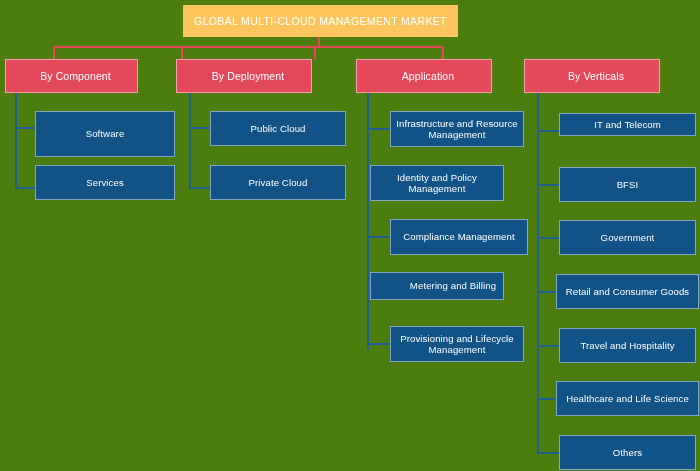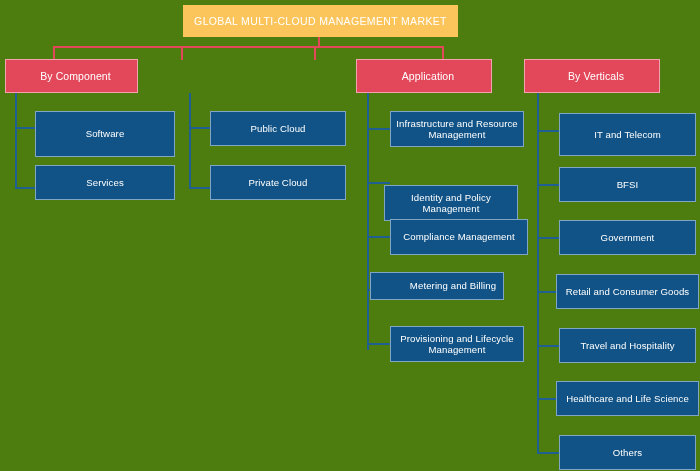--- a/index.html
+++ b/index.html
@@ -108,36 +108,37 @@
     <div class="conn conn-blue" style="left:537px; top:237px; width:22px; height:2px;"></div>
     <div class="conn conn-blue" style="left:537px; top:291px; width:22px; height:2px;"></div>
     <div class="conn conn-blue" style="left:537px; top:345px; width:22px; height:2px;"></div>
     <div class="conn conn-blue" style="left:537px; top:398px; width:22px; height:2px;"></div>
     <div class="conn conn-blue" style="left:537px; top:452px; width:22px; height:2px;"></div>
   </div>
 
   <div class="box box-title" style="left:183px; top:5px; width:275px; height:32px;">GLOBAL MULTI-CLOUD MANAGEMENT MARKET</div>
 
   <div class="box box-cat" style="left:5px; top:59px; width:133px; height:34px;">By Component</div>
+  <div class="box box-cat" style="left:176px; top:59px; width:136px; height:34px;">By Deployment</div>
   <div class="box box-cat" style="left:356px; top:59px; width:136px; height:34px;">Application</div>
   <div class="box box-cat" style="left:524px; top:59px; width:136px; height:34px;">By Verticals</div>
 
   <div class="box box-leaf" style="left:35px; top:111px; width:140px; height:46px;">Software</div>
   <div class="box box-leaf" style="left:35px; top:165px; width:140px; height:35px;">Services</div>
 
   <div class="box box-leaf" style="left:210px; top:111px; width:136px; height:35px;">Public Cloud</div>
   <div class="box box-leaf" style="left:210px; top:165px; width:136px; height:35px;">Private Cloud</div>
 
   <div class="box box-leaf" style="left:390px; top:111px; width:134px; height:36px;">Infrastructure and Resource Management</div>
-  <div class="box box-leaf" style="left:384px; top:165px; width:134px; height:36px;margin-top:20px;">Identity and Policy Management</div>
+  <div class="box box-leaf" style="left:370px; top:165px; width:134px; height:36px;">Identity and Policy Management</div>
   <div class="box box-leaf" style="left:390px; top:219px; width:138px; height:36px;">Compliance Management</div>
   <div class="box box-leaf" style="left:370px; top:272px; width:134px; height:28px;padding-left:36px;">Metering and Billing</div>
   <div class="box box-leaf" style="left:390px; top:326px; width:134px; height:36px;">Provisioning and Lifecycle Management</div>
 
-  <div class="box box-leaf" style="left:559px; top:113px; width:137px; height:43px;">IT and Telecom</div>
+  <div class="box box-leaf" style="left:559px; top:113px; width:137px; height:23px;">IT and Telecom</div>
   <div class="box box-leaf" style="left:559px; top:167px; width:137px; height:35px;">BFSI</div>
   <div class="box box-leaf" style="left:559px; top:220px; width:137px; height:35px;">Government</div>
   <div class="box box-leaf" style="left:556px; top:274px; width:143px; height:35px;">Retail and Consumer Goods</div>
   <div class="box box-leaf" style="left:559px; top:328px; width:137px; height:35px;">Travel and Hospitality</div>
   <div class="box box-leaf" style="left:556px; top:381px; width:143px; height:35px;">Healthcare and Life Science</div>
   <div class="box box-leaf" style="left:559px; top:435px; width:137px; height:35px;">Others</div>
 
 </div>
 
 </body></html>

